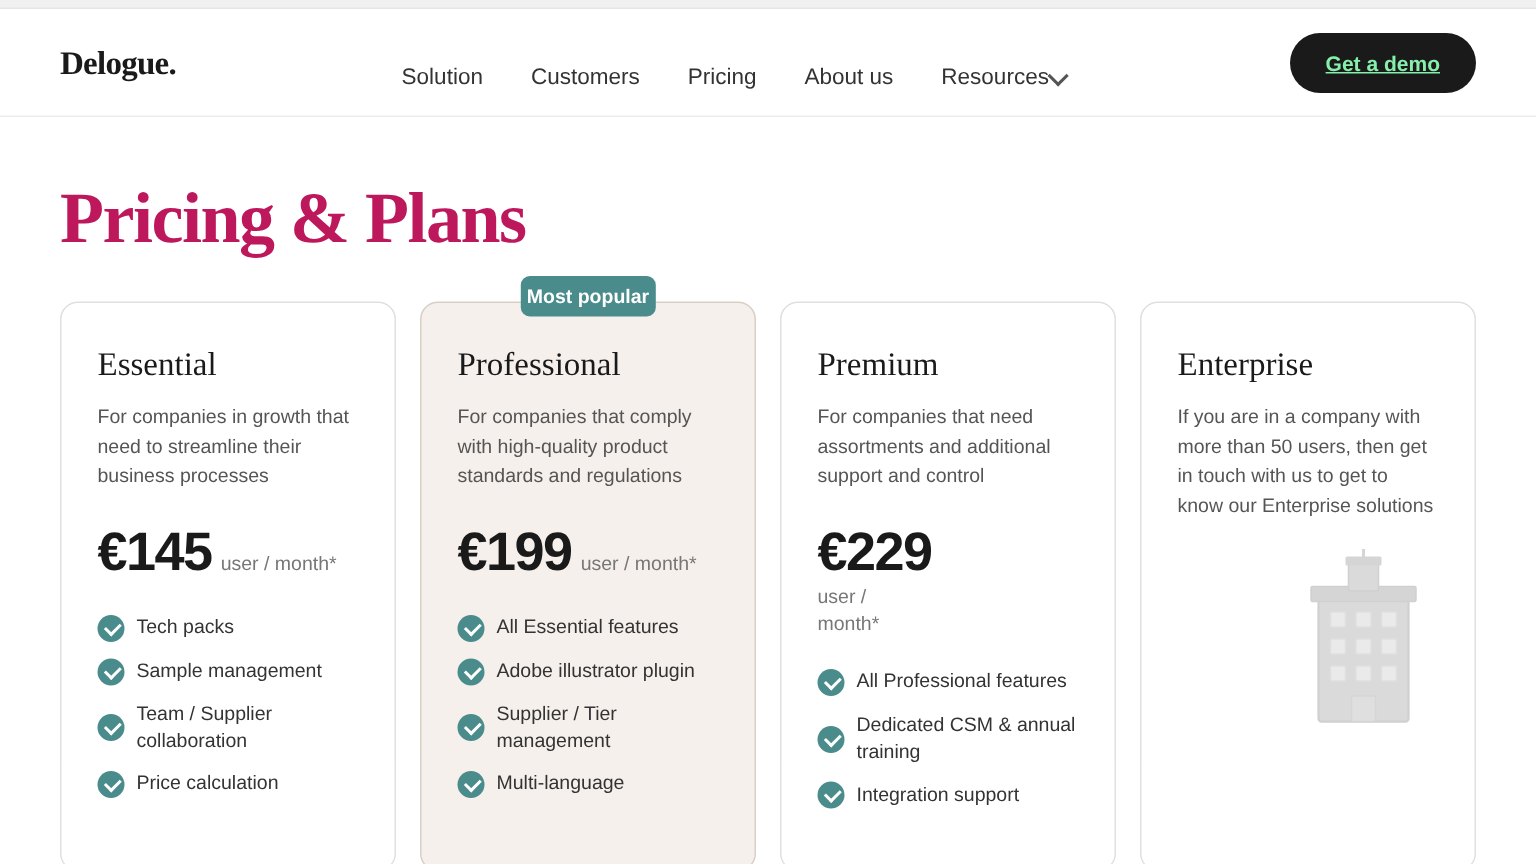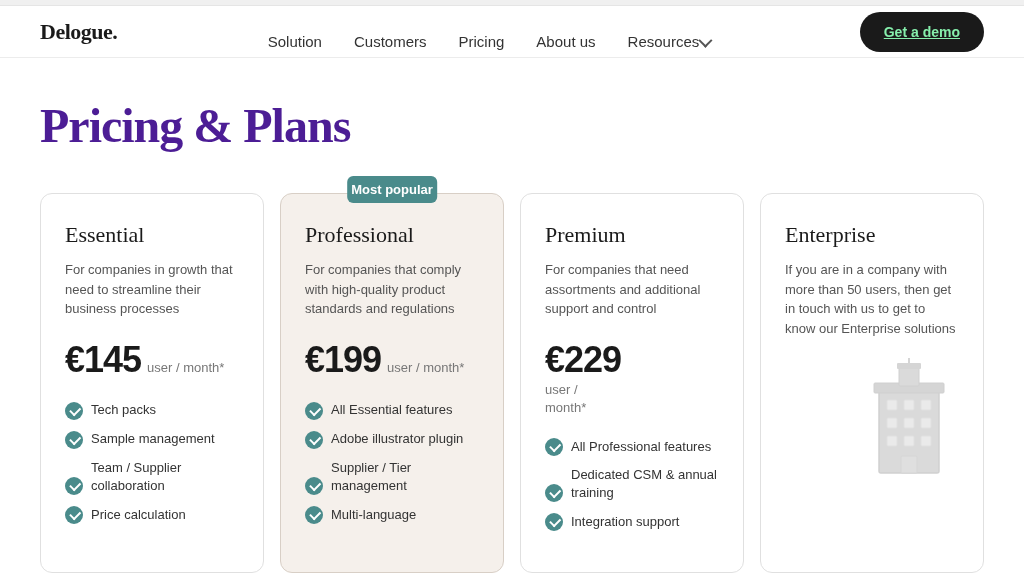--- a/index.html
+++ b/index.html
@@ -16,21 +16,21 @@
       background: #f0f0f0;
       border-bottom: 1px solid #e5e5e5;
     }
 
     
     .header {
       display: flex;
       align-items: center;
       justify-content: space-between;
       padding: 0 40px;
-      height: 52px;
+      height: 72px;
       border-bottom: 1px solid #ececec;
       background: #fff;
     }
 
     .logo {
       font-size: 22px;
       font-weight: 700;
       letter-spacing: -0.5px;
       color: #1a1a1a;
       font-family: Georgia, serif;
@@ -83,22 +83,22 @@
 
     
     .page-content {
       padding: 40px 40px 0 40px;
       background: #fff;
     }
 
     .page-title {
       font-size: 48px;
       font-weight: 700;
-      color: #4c1d95;
-      margin-bottom: 40px;
+      color: #be185d;
+      margin-bottom: 28px;
       letter-spacing: -1px;
       font-family: Georgia, serif;
     }
 
     
     .pricing-grid {
       display: grid;
       grid-template-columns: repeat(4, 1fr);
       gap: 16px;
       align-items: start;
@@ -169,21 +169,21 @@
 
     .features-list {
       list-style: none;
       display: flex;
       flex-direction: column;
       gap: 10px;
     }
 
     .feature-item {
       display: flex;
-      align-items: flex-end;
+      align-items: center;
       gap: 8px;
       font-size: 13px;
       color: #333;
       line-height: 1.4;
     }
 
     .check-icon {
       width: 18px;
       height: 18px;
       border-radius: 50%;

